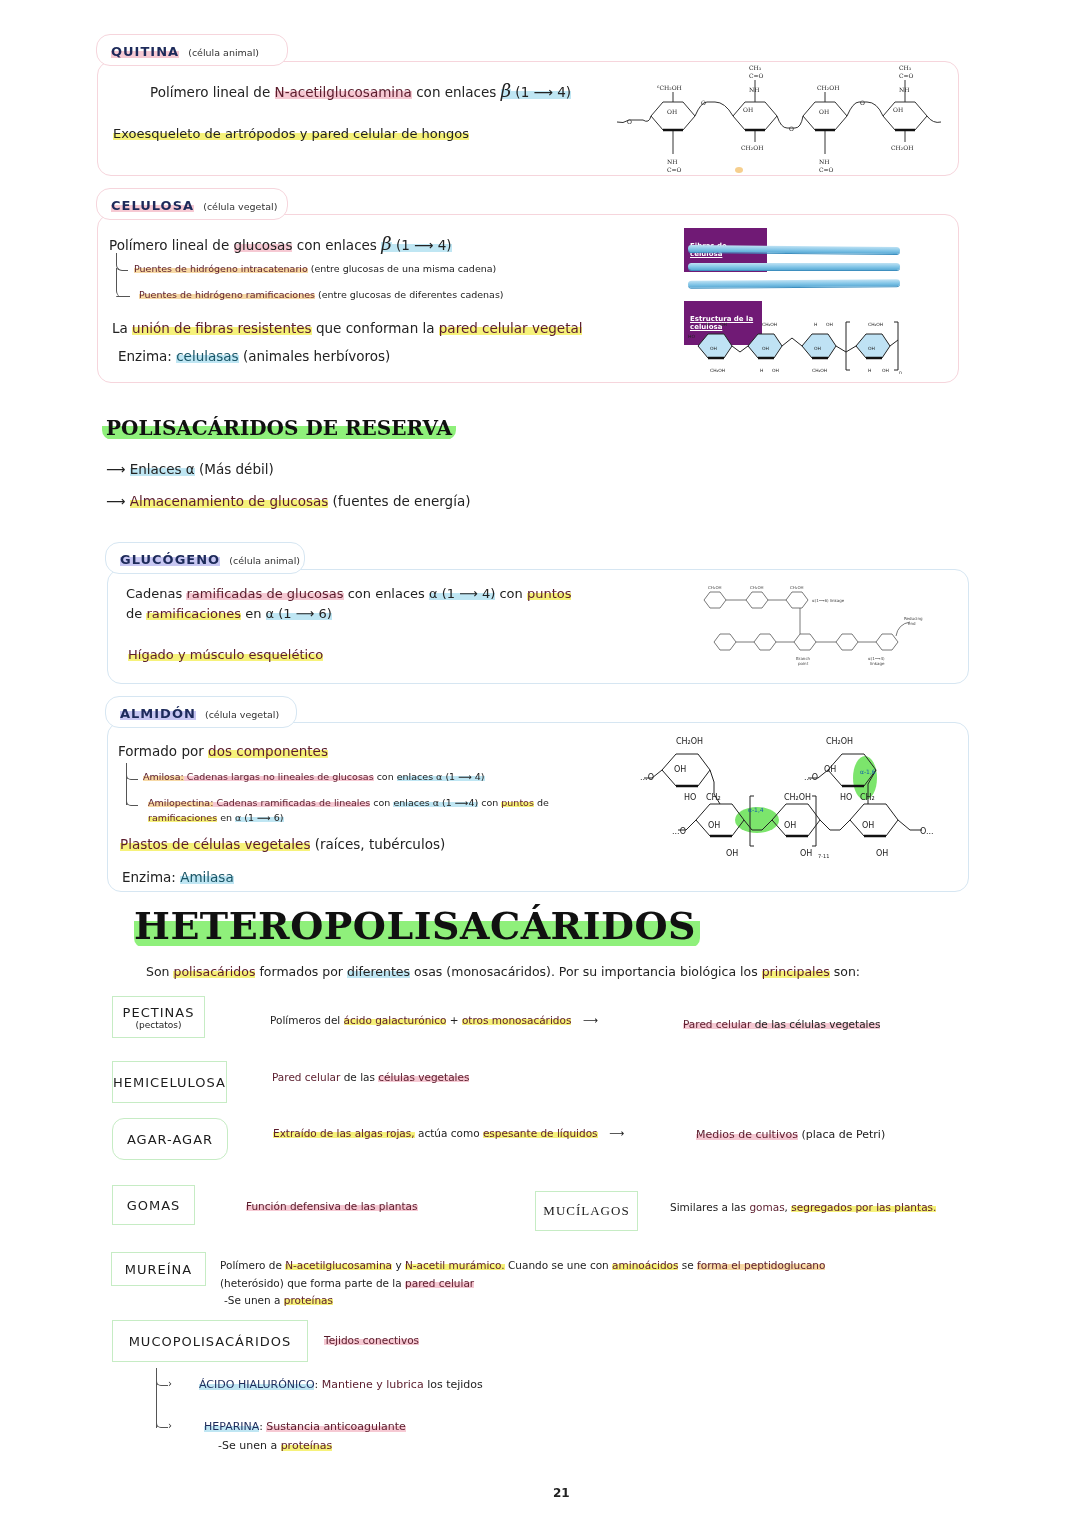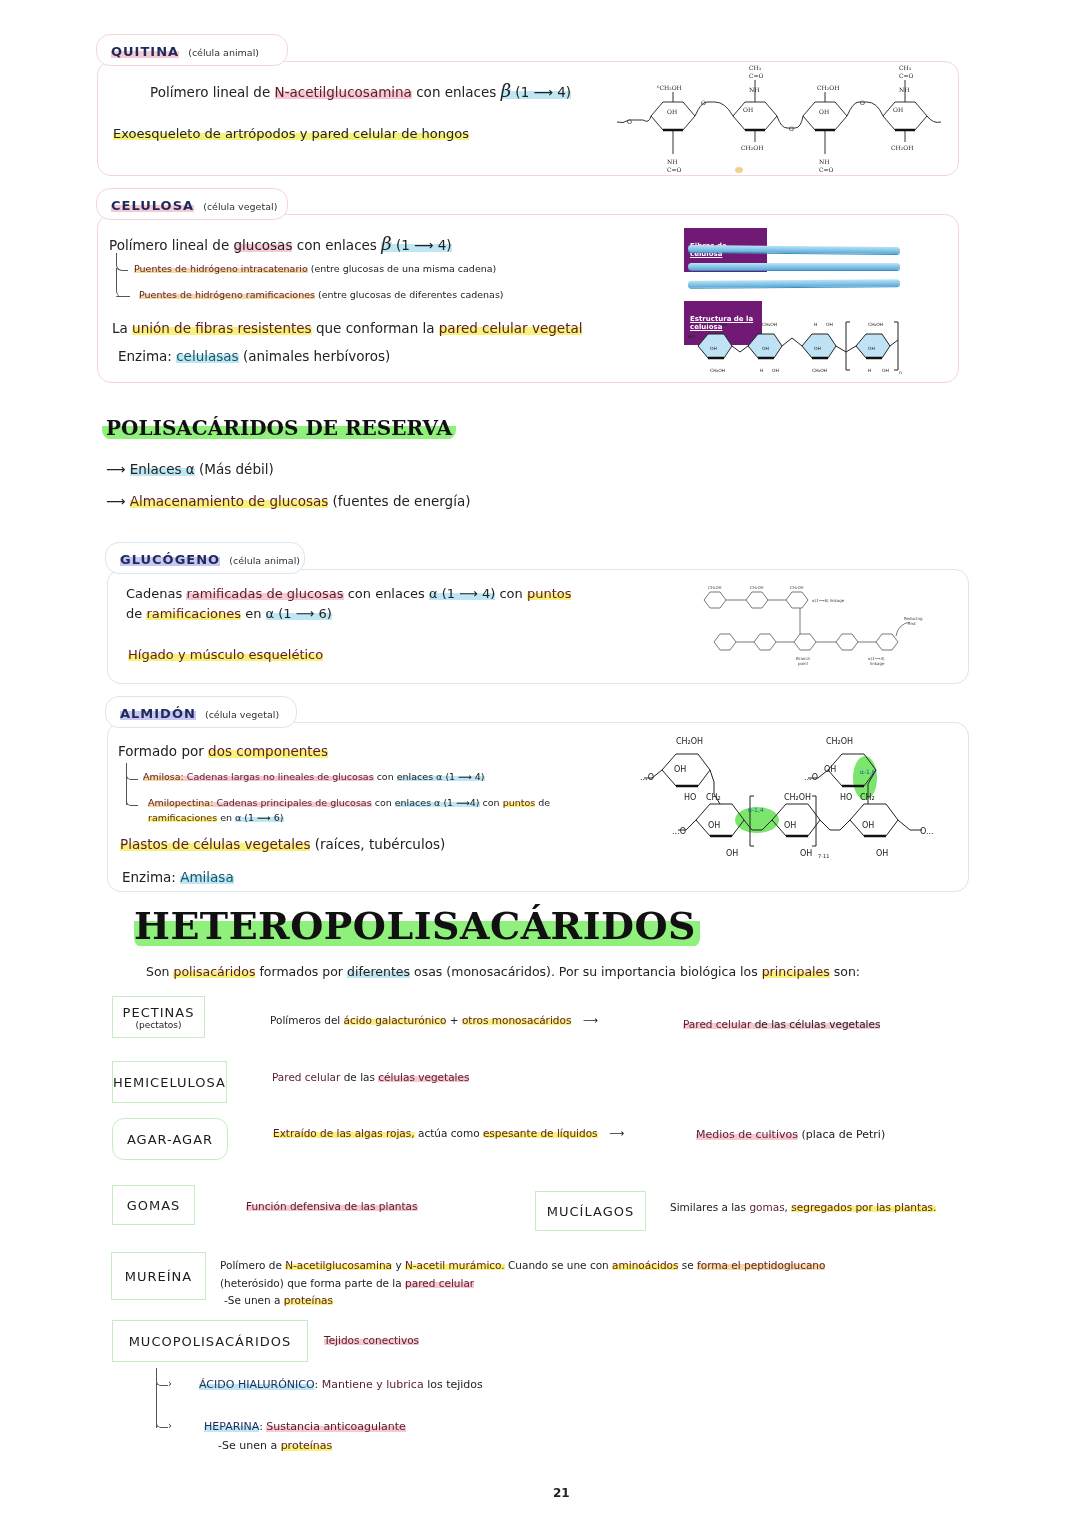--- a/index.html
+++ b/index.html
@@ -240,21 +240,21 @@
 <div class="abs hw" style="left:118px;top:743px;font-size:13.5px;">
   <span>Formado por </span><span class="hl-yellow t-maroon">dos componentes</span>
 </div>
 <div class="abs" style="left:126px;top:763px;width:12px;height:42px;border-left:1.5px solid #555;"></div>
 <div class="abs" style="left:126px;top:772px;width:12px;height:8px;border-left:1.5px solid #555;border-bottom:1.5px solid #555;border-bottom-left-radius:5px;"></div>
 <div class="abs" style="left:126px;top:798px;width:12px;height:8px;border-left:1.5px solid #555;border-bottom:1.5px solid #555;border-bottom-left-radius:5px;"></div>
 <div class="abs hw" style="left:143px;top:771px;font-size:9.5px;">
   <span class="hl-orange t-maroon">Amilosa:</span><span class="hl-pink t-maroon"> Cadenas largas no lineales de glucosas</span><span> con </span><span class="hl-blue">enlaces  α  (1 ⟶ 4)</span>
 </div>
 <div class="abs hw" style="left:148px;top:797px;font-size:9.5px;">
-  <span class="hl-orange t-maroon">Amilopectina:</span><span class="hl-pink t-maroon"> Cadenas principales de glucosas</span><span> con </span><span class="hl-blue">enlaces  α  (1 ⟶4)</span><span> con </span><span class="hl-yellow t-maroon">puntos</span><span> de</span>
+  <span class="hl-orange t-maroon">Amilopectina:</span><span class="hl-pink t-maroon"> Cadenas ramificadas de lineales</span><span> con </span><span class="hl-blue">enlaces  α  (1 ⟶4)</span><span> con </span><span class="hl-yellow t-maroon">puntos</span><span> de</span>
 </div>
 <div class="abs hw" style="left:148px;top:812px;font-size:9.5px;">
   <span class="hl-yellow t-maroon">ramificaciones</span><span> en  </span><span class="hl-blue">α (1 ⟶ 6)</span>
 </div>
 <div class="abs hw" style="left:120px;top:836px;font-size:13.5px;">
   <span class="hl-yellow t-maroon">Plastos de células vegetales</span><span> (raíces, tubérculos)</span>
 </div>
 <div class="abs hw" style="left:122px;top:869px;font-size:13.5px;">
   <span>Enzima: </span><span class="hl-blue t-teal">Amilasa</span>
 </div>
@@ -347,28 +347,28 @@
   <span class="hl-pink t-maroon">Medios de cultivos</span><span> (placa de Petri)</span>
 </div>
 
 <div class="box" style="left:112px;top:1185px;width:83px;height:40px;">
   <span>GOMAS</span>
 </div>
 <div class="abs hw" style="left:246px;top:1200px;font-size:10.5px;">
   <span class="hl-pink t-maroon">Función defensiva de las plantas</span>
 </div>
 
-<div class="box" style="left:535px;top:1191px;width:111px;height:40px;">
+<div class="box" style="left:535px;top:1191px;width:103px;height:40px;font-family:Liberation Serif, serif;">
   <span>MUCÍLAGOS</span>
 </div>
 <div class="abs hw" style="left:670px;top:1201px;font-size:10.5px;">
   <span>Similares a las </span><span class="t-maroon">gomas</span><span>, </span><span class="hl-yellow t-maroon">segregados por las plantas.</span>
 </div>
 
-<div class="box" style="left:111px;top:1252px;width:95px;height:48px;justify-content:center;">
+<div class="box" style="left:111px;top:1252px;width:95px;height:34px;justify-content:center;">
   <span>MUREÍNA</span>
 </div>
 <div class="abs hw" style="left:220px;top:1259px;font-size:10.5px;">
   <span>Polímero de </span><span class="hl-yellow t-maroon">N-acetilglucosamina</span><span> y </span><span class="hl-yellow t-maroon">N-acetil murámico.</span><span> Cuando se une con </span><span class="hl-yellow t-maroon">aminoácidos</span><span> se </span><span class="hl-orange t-maroon">forma el peptidoglucano</span>
 </div>
 <div class="abs hw" style="left:220px;top:1277px;font-size:10.5px;">
   <span>(heterósido) que forma parte de la </span><span class="hl-pink t-maroon">pared celular</span>
 </div>
 <div class="abs hw" style="left:224px;top:1294px;font-size:10.5px;">
   <span>-Se unen a </span><span class="hl-yellow t-maroon">proteínas</span>

